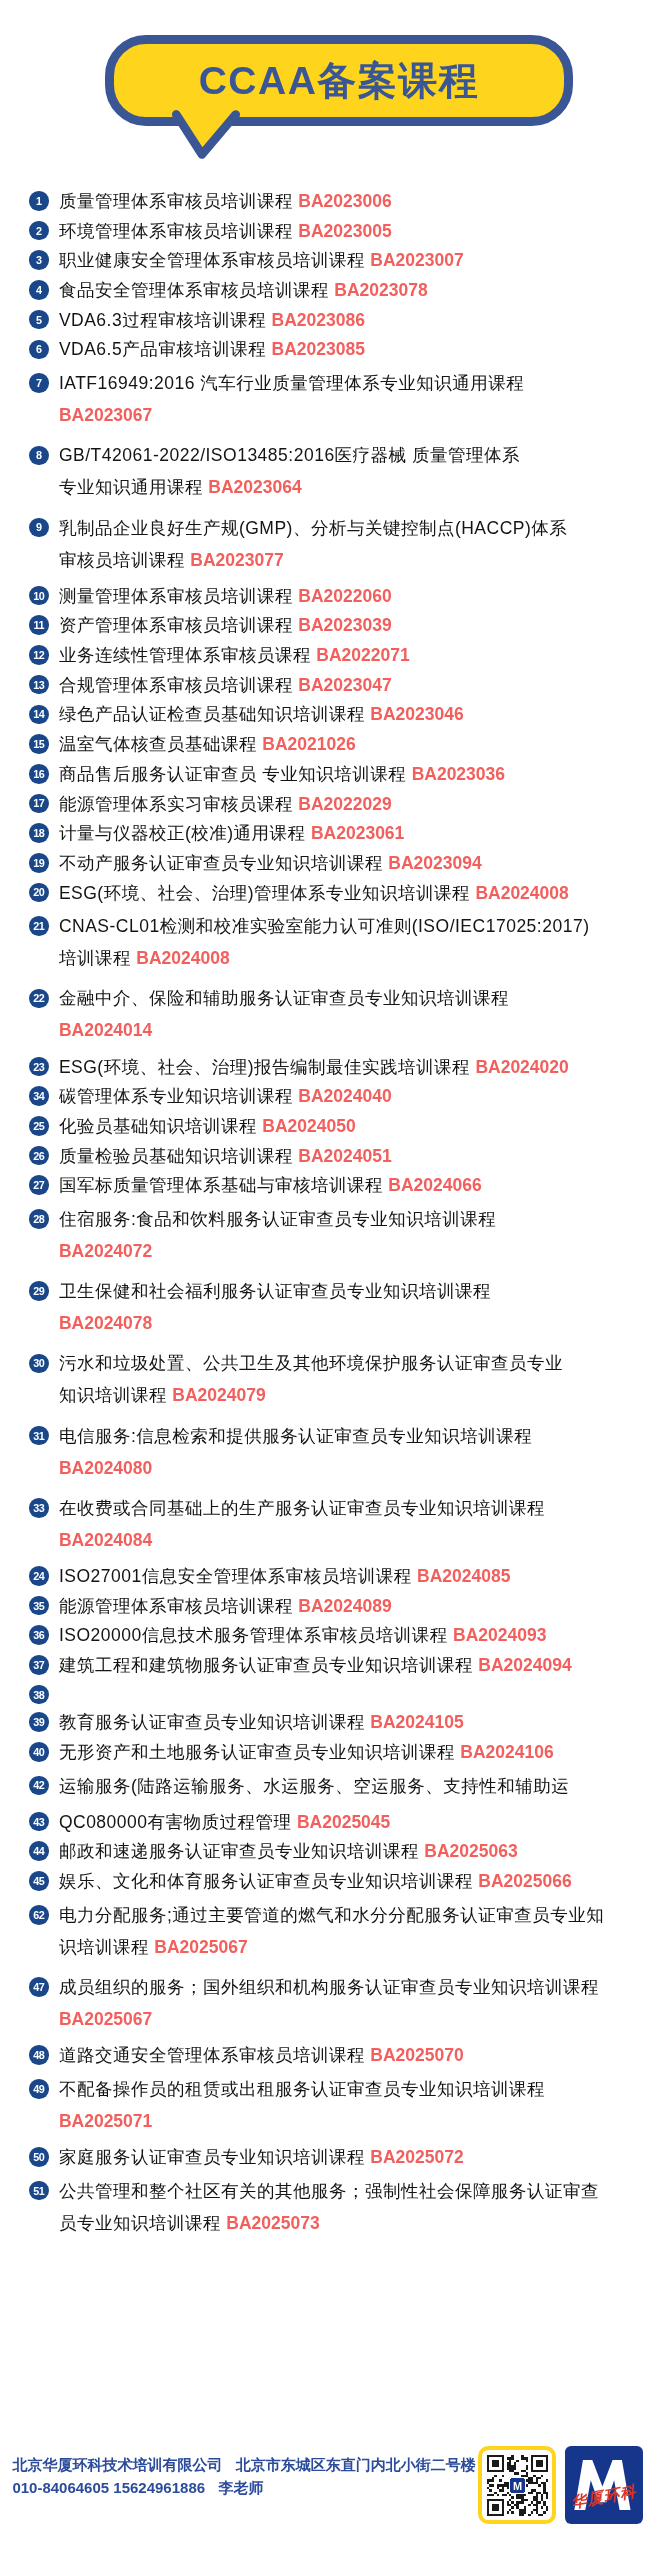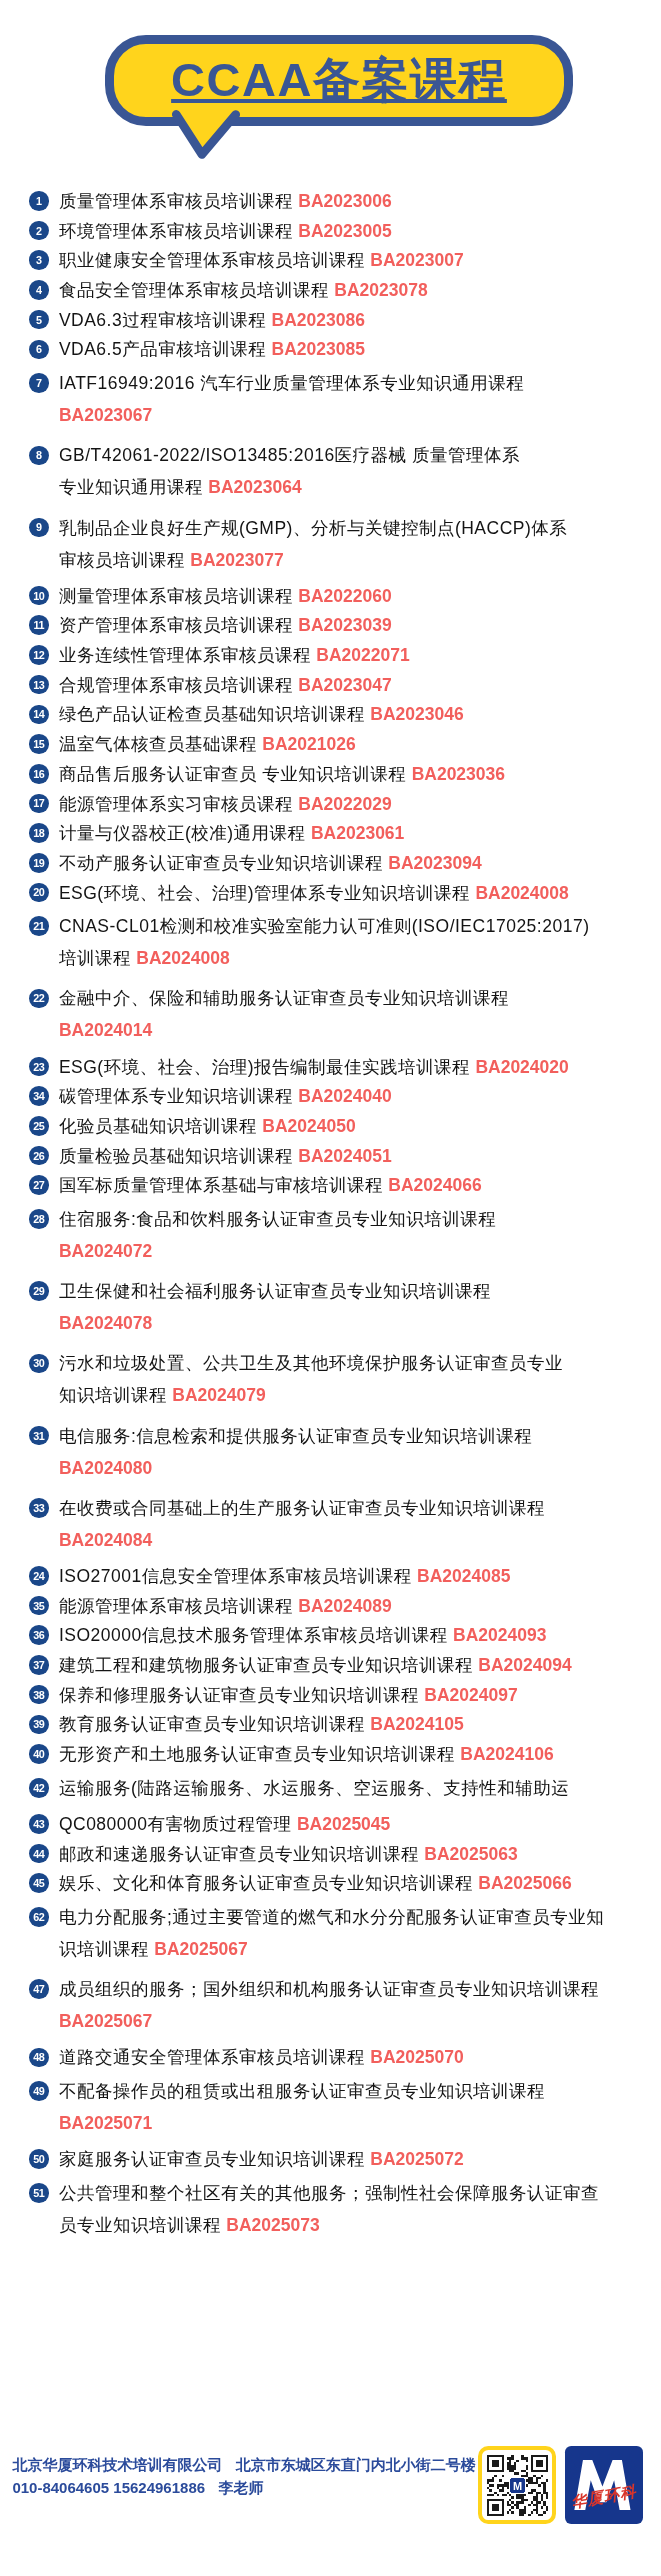--- a/index.html
+++ b/index.html
@@ -9,22 +9,22 @@
   }
   *{margin:0;padding:0;box-sizing:border-box;}
   html,body{width:662px;background:#ffffff;}
   body{height:2576px;position:relative;overflow:hidden;
        font-family:"Liberation Sans","DejaVu Sans",sans-serif;}
 
   
   .badge{position:absolute;left:105px;top:35px;width:468px;height:91px;
          background:var(--yellow);border:9.8px solid var(--badge-blue);
          border-radius:41px;display:flex;align-items:center;justify-content:center;z-index:1;}
-  .badge-title{font-size:47px;font-weight:800;color:var(--badge-blue);
-               letter-spacing:1.5px;white-space:nowrap;text-decoration:underline;}
+  .badge-title{font-size:39px;font-weight:800;color:var(--badge-blue);
+               letter-spacing:1.5px;white-space:nowrap;}
   .badge-tail{position:absolute;left:165px;top:107px;z-index:2;}
 
   
   .course-list{position:absolute;left:29px;top:189px;width:624px;}
   .course{display:flex;align-items:flex-start;margin-bottom:5.7px;}
   .course .num{flex:none;width:19.6px;height:19.6px;border-radius:50%;
                background:var(--circle-blue);color:#ffffff;font-size:10.8px;font-weight:bold;
                display:flex;align-items:center;justify-content:center;
                margin-right:10.3px;margin-top:2.1px;letter-spacing:-0.5px;}
   .course .txt{min-width:0;color:var(--text-dark);font-size:17.5px;letter-spacing:0.5px;}
@@ -280,23 +280,20 @@
       </div>
     </div>
     <div class="course">
       <span class="num">37</span>
       <div class="txt">
         <span class="ln">建筑工程和建筑物服务认证审查员专业知识培训课程 <span class="code">BA2024094</span></span>
       </div>
     </div>
     <div class="course">
       <span class="num">38</span>
-      <div class="txt">
-        <span class="ln">保养和修理服务认证审查员专业知识培训课程 <span class="code">BA2024097</span></span>
-      </div>
     </div>
     <div class="course">
       <span class="num">39</span>
       <div class="txt">
         <span class="ln">教育服务认证审查员专业知识培训课程 <span class="code">BA2024105</span></span>
       </div>
     </div>
     <div class="course">
       <span class="num">40</span>
       <div class="txt">

